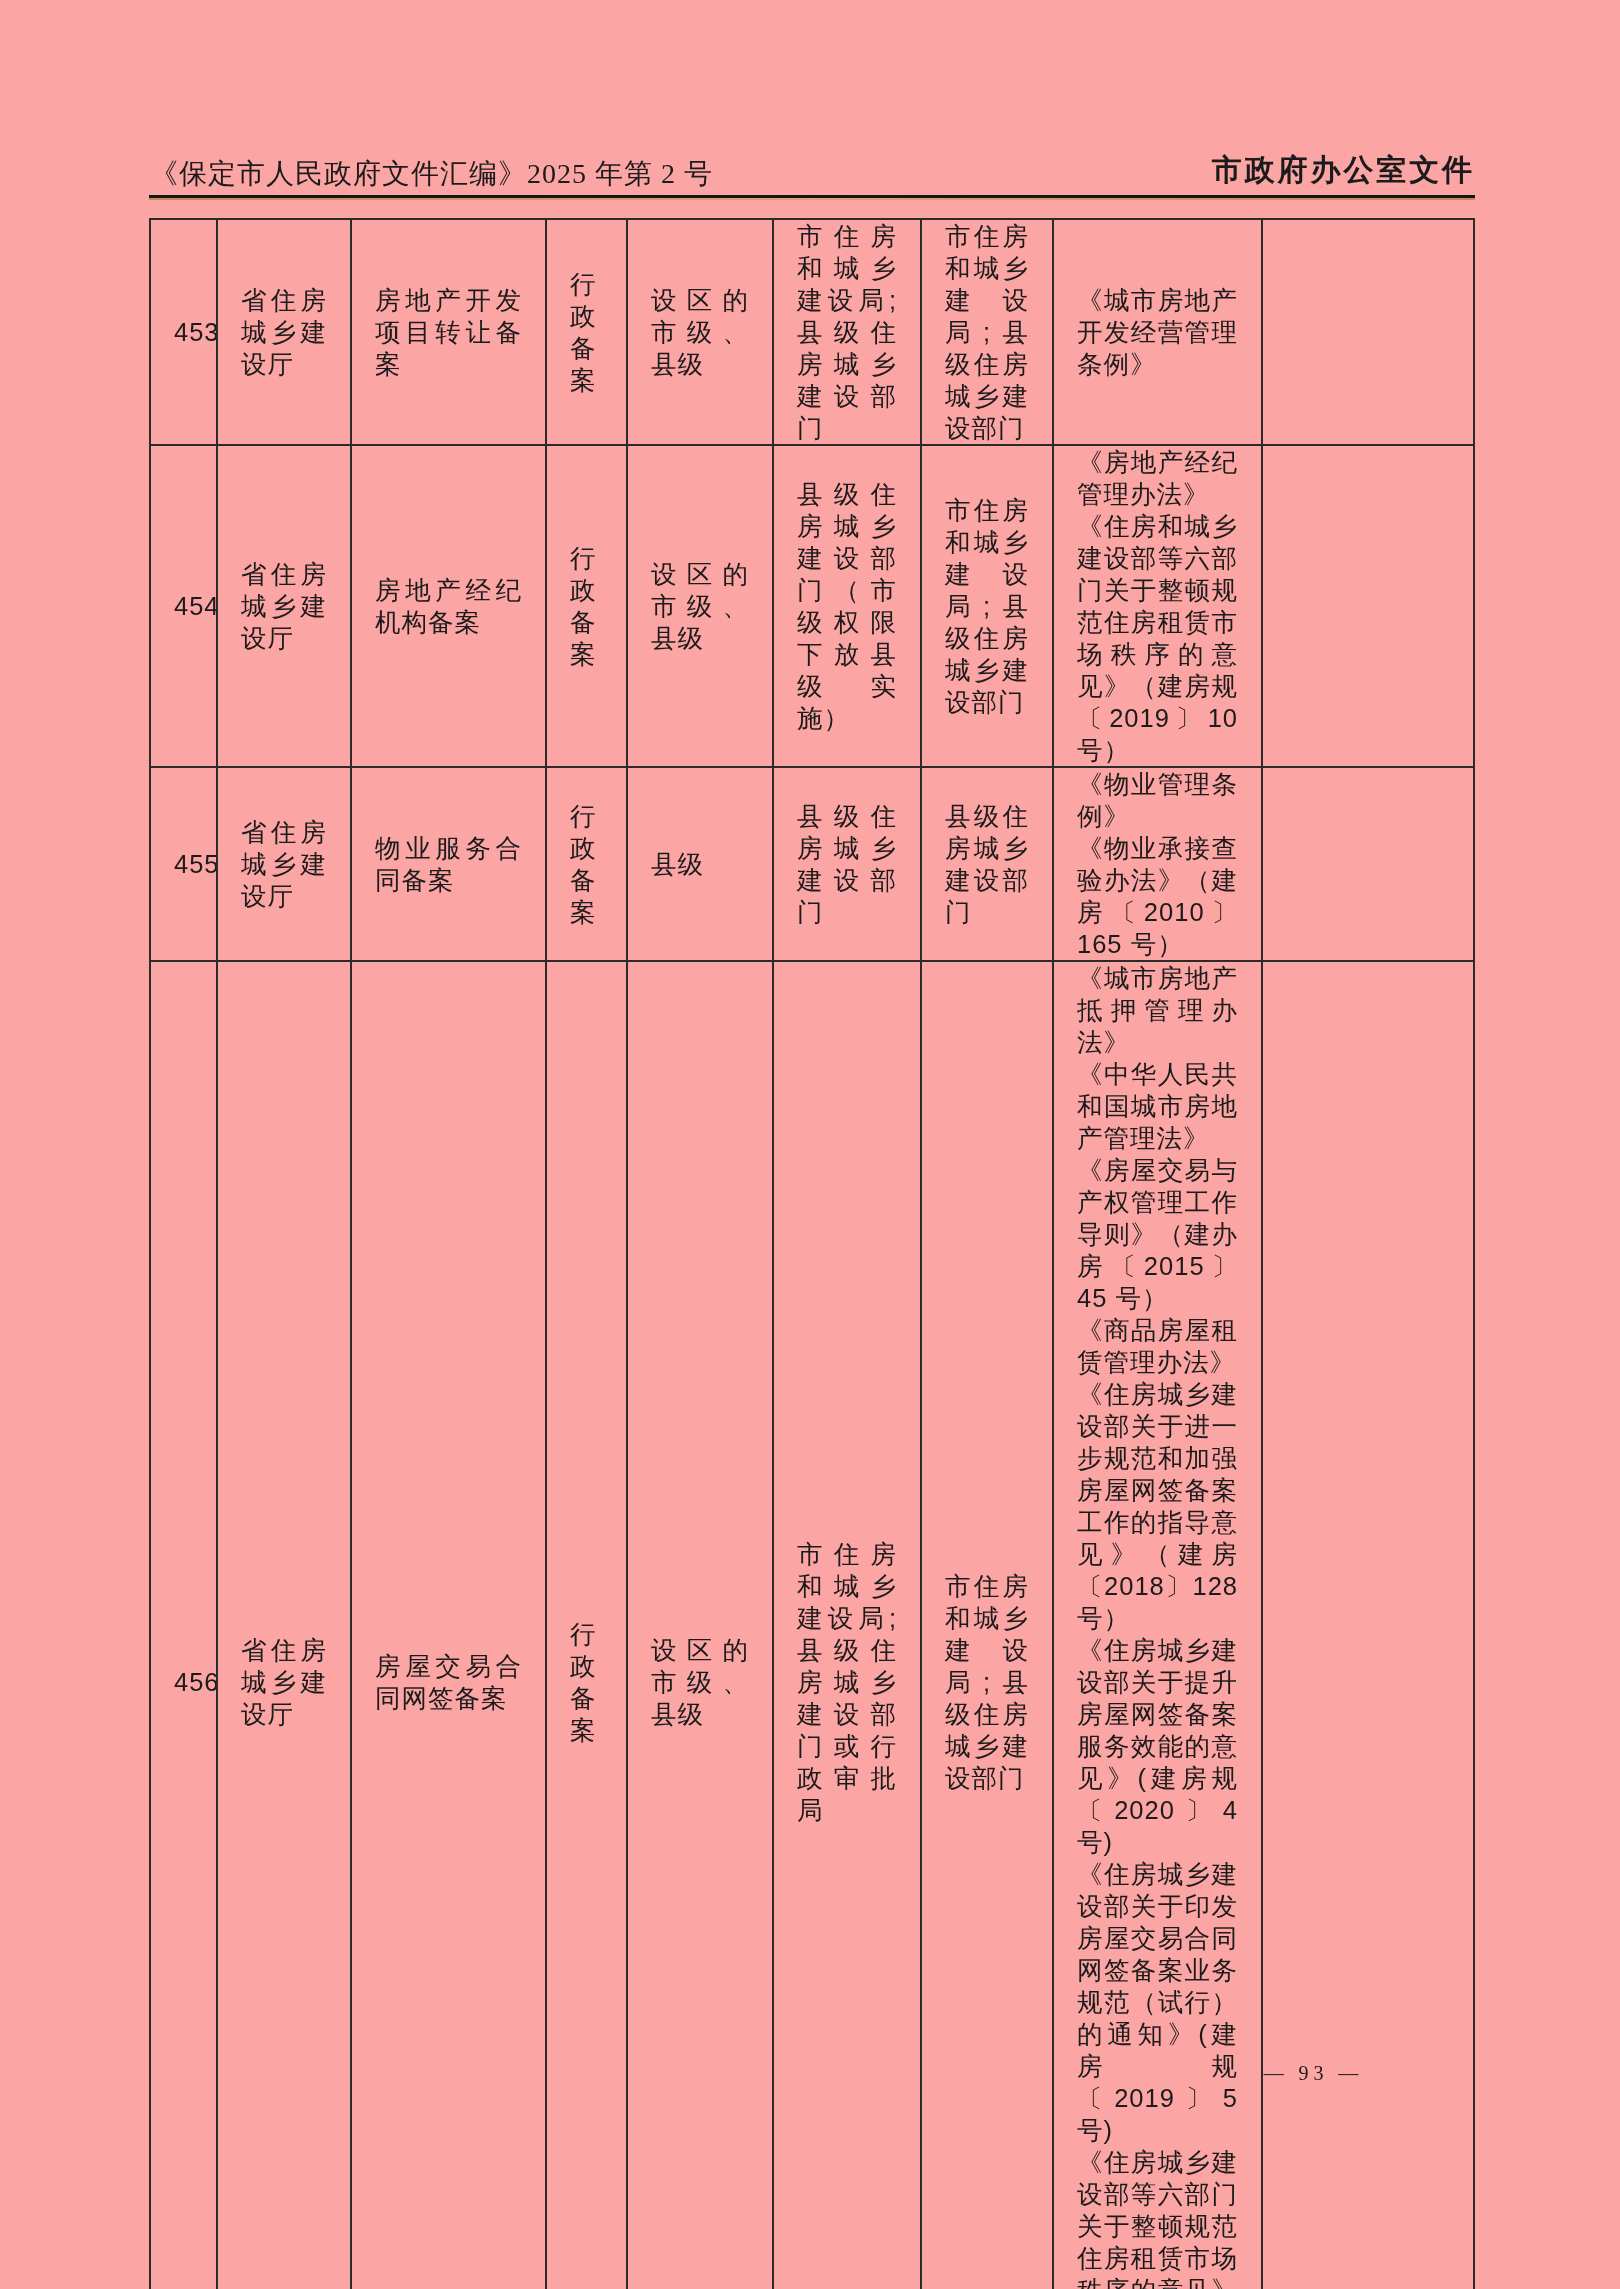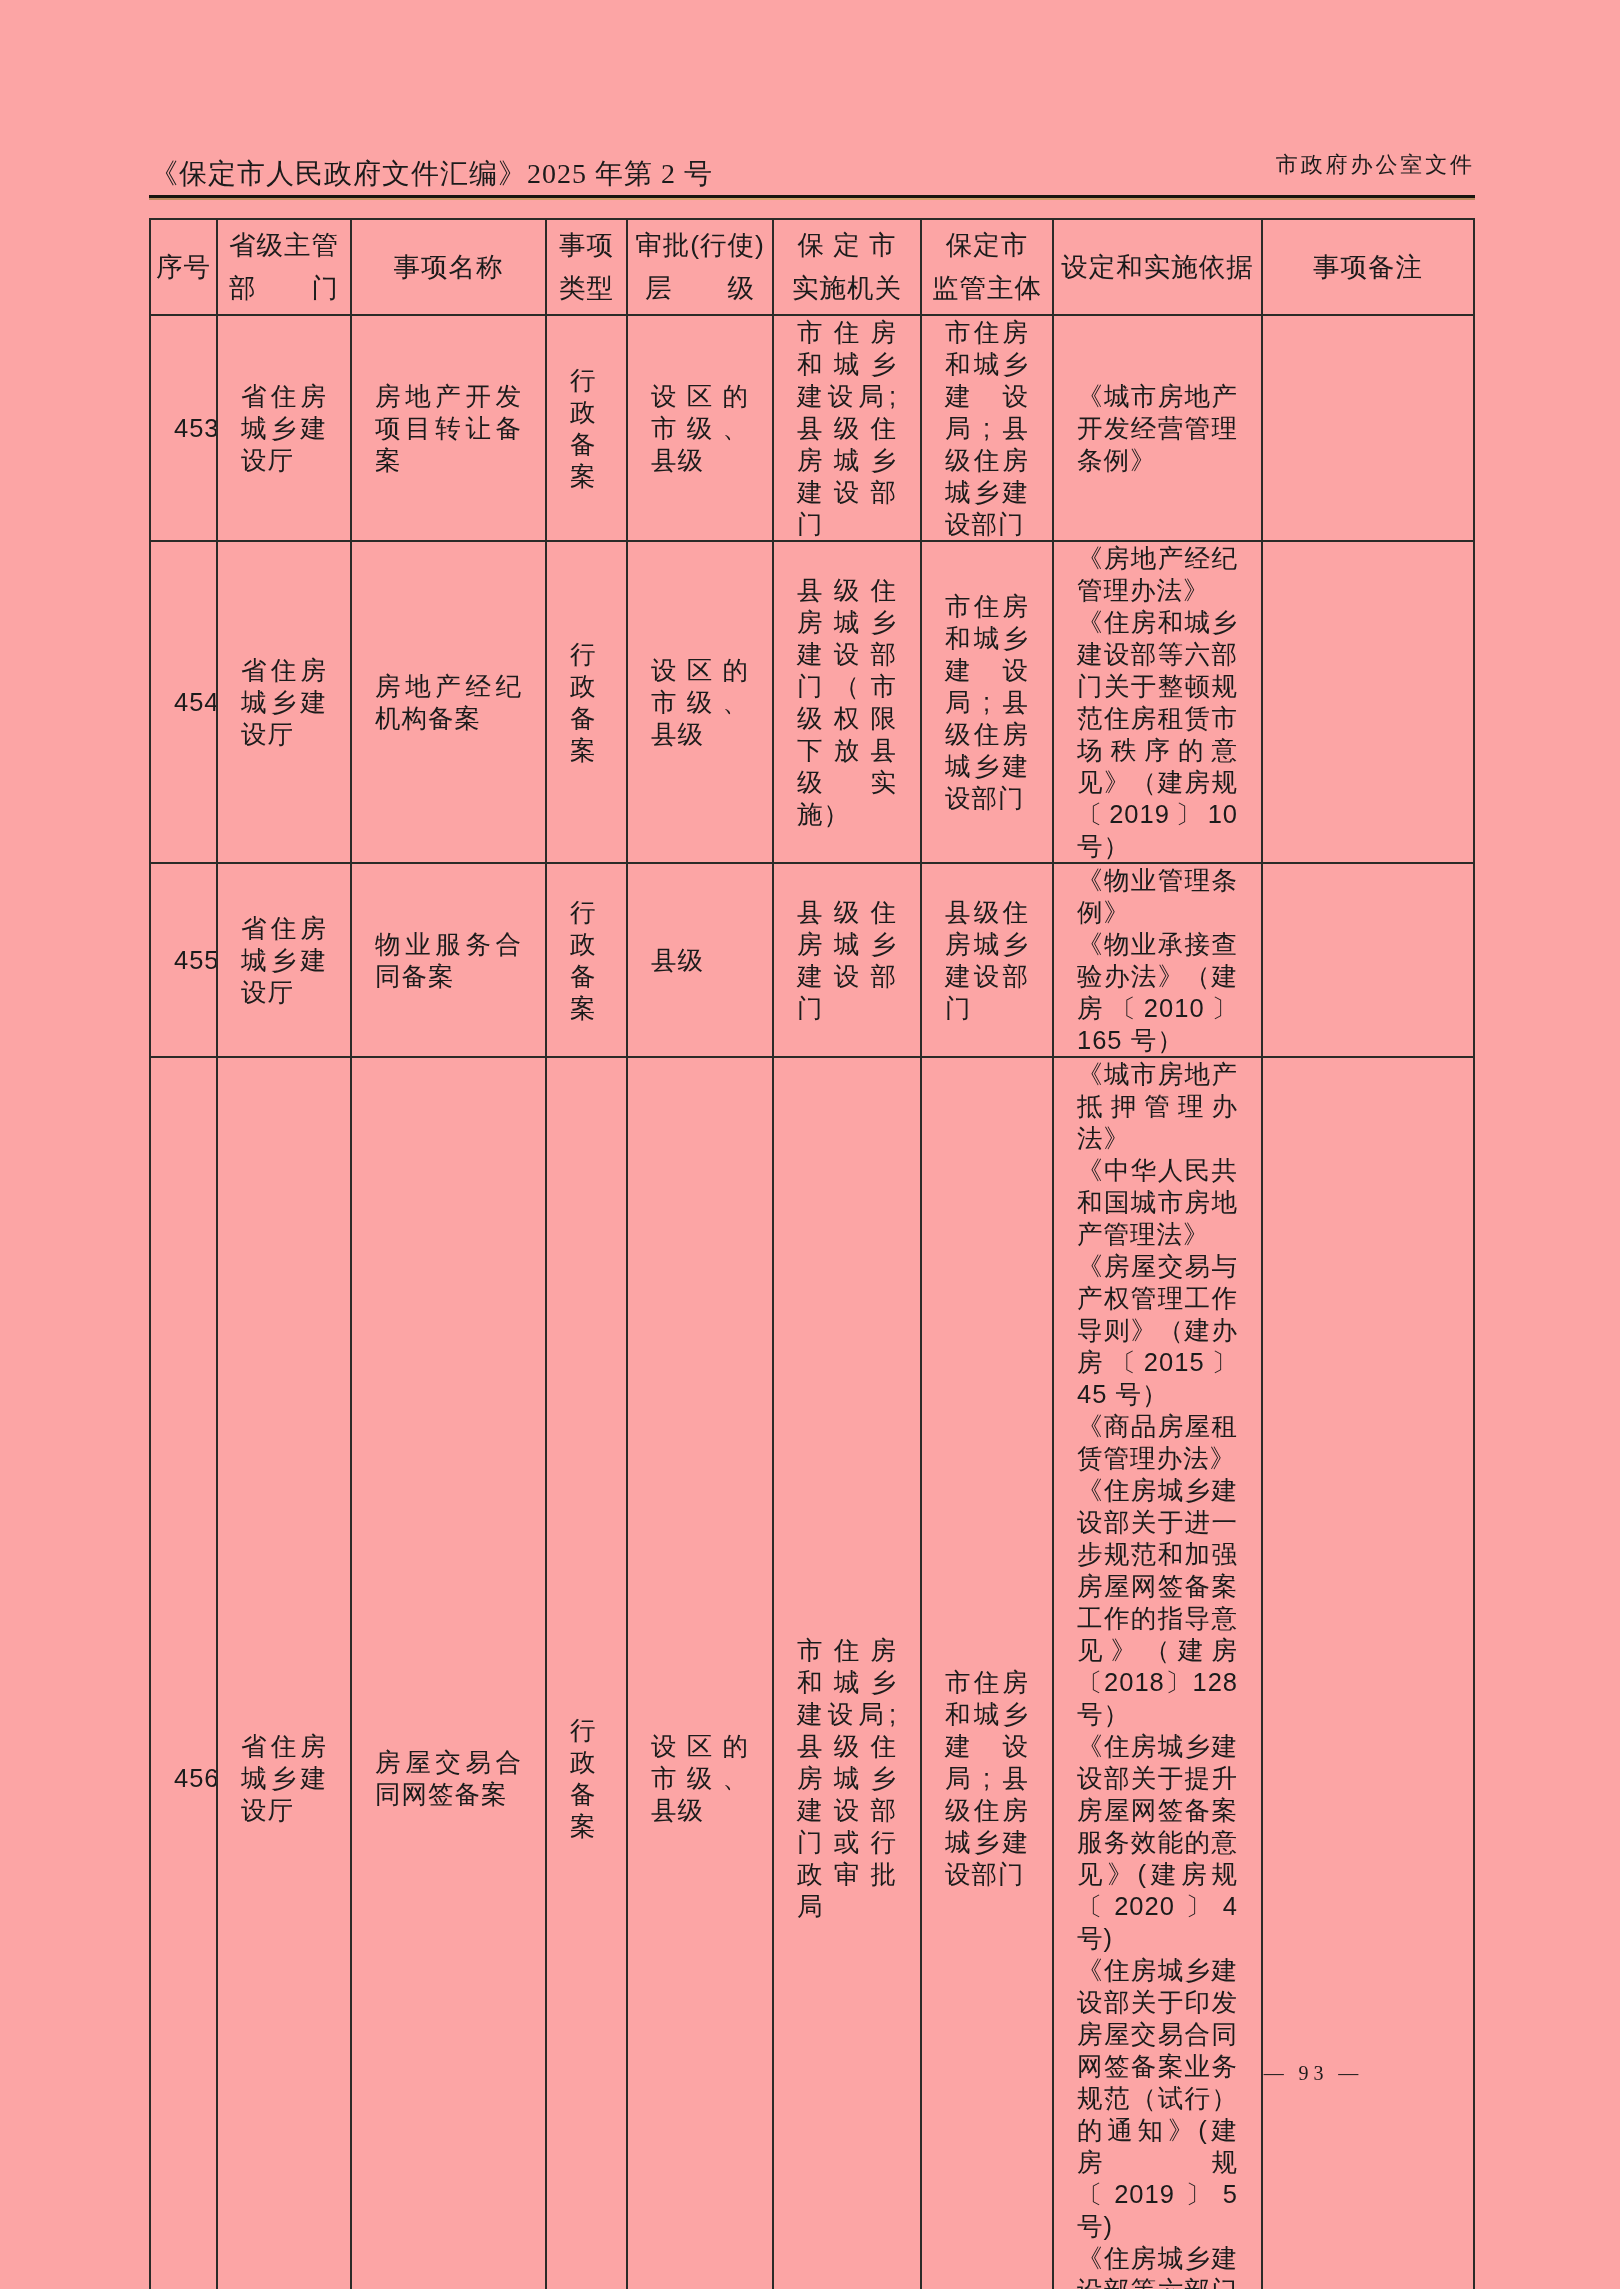--- a/index.html
+++ b/index.html
@@ -17,21 +17,21 @@
     overflow:hidden;
   }
   
   .hdr-left{
     position:absolute;left:150px;top:155px;
     font-family:"Liberation Serif","DejaVu Serif",serif;
     font-size:28px;letter-spacing:1px;white-space:nowrap;
   }
   .hdr-right{
     position:absolute;right:145px;top:150px;
-    font-size:22px;font-weight:normal;letter-spacing:2.9px;white-space:nowrap;
+    font-size:30px;font-weight:bold;letter-spacing:2.9px;white-space:nowrap;
   }
   .hdr-rule{
     position:absolute;left:149px;top:195px;width:1326px;height:4.9px;
   }
   .hdr-rule .l1{height:2.9px;background:#181510;}
   .hdr-rule .l2{height:2px;background:linear-gradient(90deg,#8a7326,#b7a43c,#8a7326);opacity:.55;}
   
   table.items{
     position:absolute;left:149px;top:218px;
     border-collapse:collapse;table-layout:fixed;
@@ -93,36 +93,20 @@
         <col style="width:134px">
         <col style="width:195px">
       <col style="width:81px">
         <col style="width:146px">
         <col style="width:148px">
       <col style="width:132px">
         <col style="width:209px">
         <col style="width:212px">
     </colgroup>
     <tbody>
-      <tr class="h-hdr">
-        <th>序号</th>
-        <th>省级主管
-部　　门</th>
-        <th>事项名称</th>
-        <th>事项
-类型</th>
-        <th>审批(行使)
-层　　级</th>
-        <th>保 定 市
-实施机关</th>
-        <th>保定市
-监管主体</th>
-        <th>设定和实施依据</th>
-        <th>事项备注</th>
-      </tr>
 
       <tr class="r453">
         <td class="c-seq">453</td>
         <td class="c-dept">省住房城乡建设厅</td>
         <td class="c-item">房地产开发项目转让备案</td>
         <td class="c-type">行政
 备案</td>
         <td class="c-level">设区的市级、县级</td>
         <td class="c-impl">市住房和城乡建设局;县级住房城乡建设部门</td>
         <td class="c-supv">市住房和城乡建设局;县级住房城乡建设部门</td>

